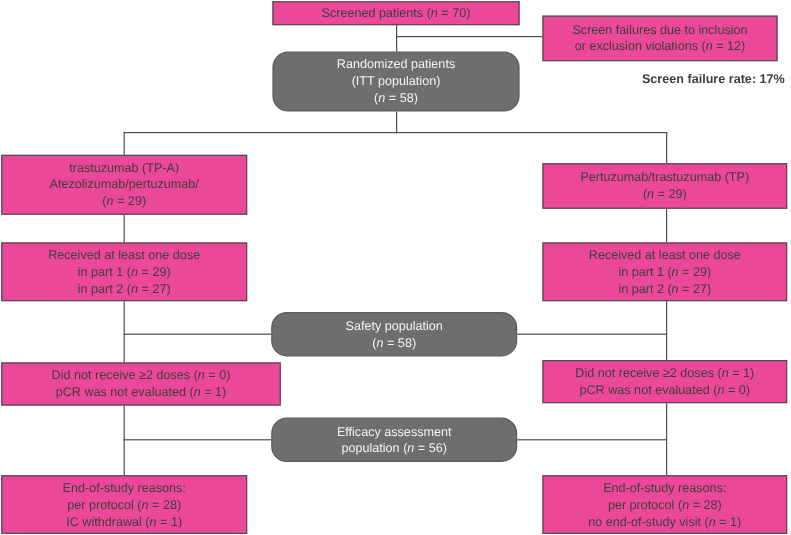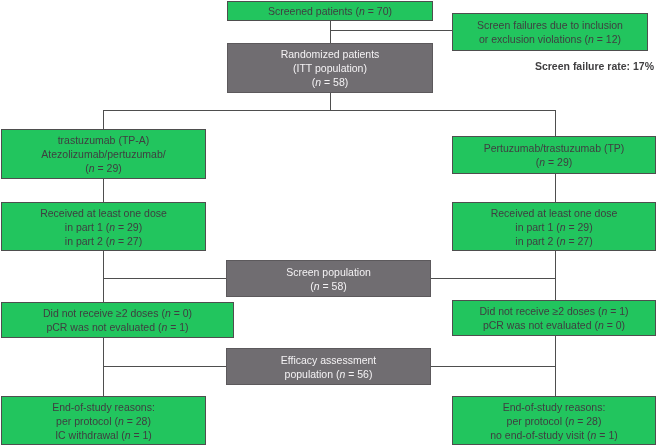--- a/index.html
+++ b/index.html
@@ -10,32 +10,33 @@
     background: #ffffff;
     font-family: "Liberation Sans", "DejaVu Sans", sans-serif;
     color: #3f3e40;
     font-size: 10.5px;
     line-height: 14px;
   }
   .box {
     position: absolute;
     box-sizing: border-box;
     border: 1px solid #4e4e4e;
-    background: #22c55e;
+    background: #ec4899;
     display: flex;
     flex-direction: column;
     align-items: center;
     justify-content: center;
     text-align: center;
     padding: 1px 4px;
   }
   .box.dark {
     background: #706d71;
     border-color: #5c595c;
     color: #f4f2f4;
+    border-radius: 13px;
   }
   .box-line { display: block; white-space: nowrap; }
   .free-label {
     position: absolute;
     text-align: right;
     white-space: nowrap;
     font-weight: bold;
   }
   .line { position: absolute; background: #4e4e4e; }
   .line.h { height: 1px; }
@@ -98,21 +99,21 @@
     <span class="box-line">in part 2 (<i>n</i> = 27)</span>
   </div>
 
   <div class="box" style="left:452px; top:202px; width:204px; height:49px;">
     <span class="box-line">Received at least one dose</span>
     <span class="box-line">in part 1 (<i>n</i> = 29)</span>
     <span class="box-line">in part 2 (<i>n</i> = 27)</span>
   </div>
 
   <div class="box dark" style="left:226px; top:260px; width:205px; height:37px;">
-    <span class="box-line">Screen population</span>
+    <span class="box-line">Safety population</span>
     <span class="box-line">(<i>n</i> = 58)</span>
   </div>
 
   <div class="box" style="left:1px; top:302px; width:233px; height:36px;">
     <span class="box-line">Did not receive ≥2 doses (<i>n</i> = 0)</span>
     <span class="box-line">pCR was not evaluated (<i>n</i> = 1)</span>
   </div>
 
   <div class="box" style="left:452px; top:300px; width:204px; height:36px;">
     <span class="box-line">Did not receive ≥2 doses (<i>n</i> = 1)</span>

